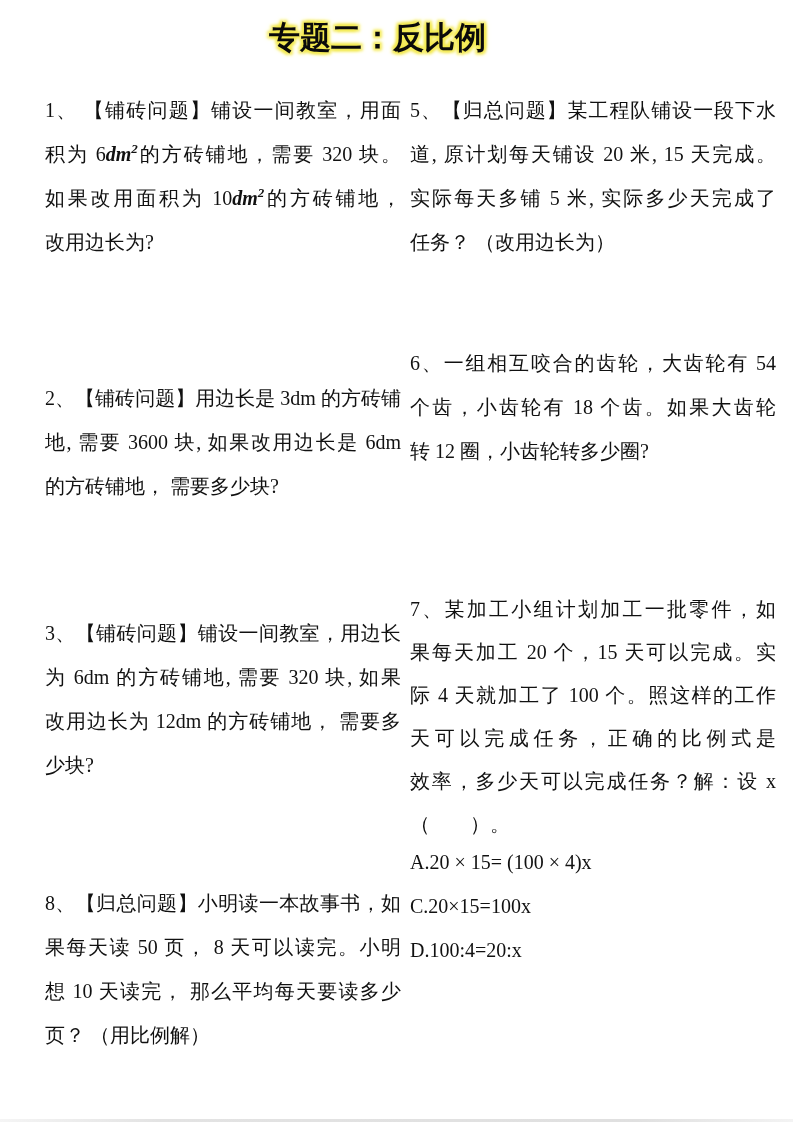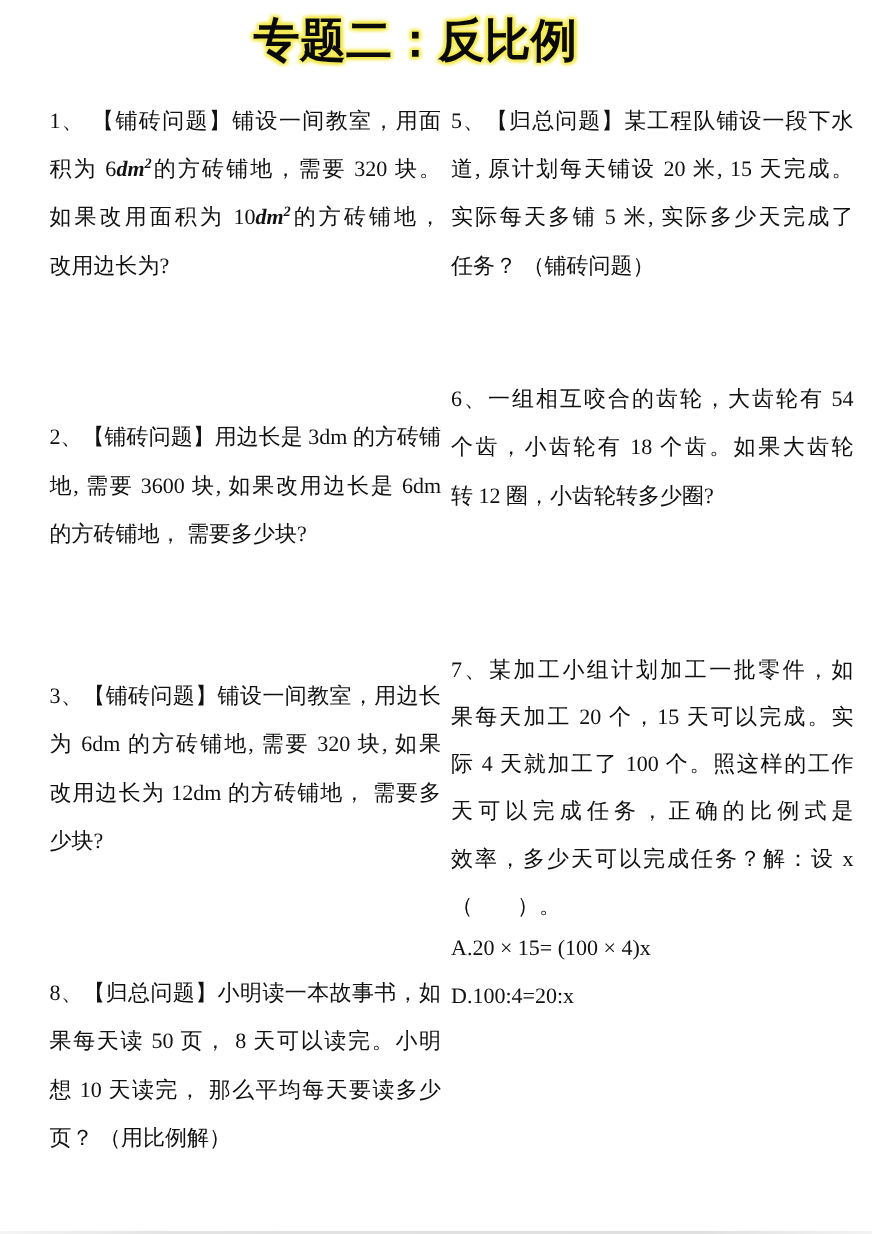--- a/index.html
+++ b/index.html
@@ -14,21 +14,21 @@
   }
   .title {
     position: absolute;
     top: 16px;
     left: 0;
     width: 100%;
     box-sizing: border-box;
     padding-right: 38px;
     margin: 0;
     text-align: center;
-    font-size: 42px;
+    font-size: 31px;
     font-weight: bold;
     line-height: 44px;
     color: #0a0a0a;
     
     text-shadow:
       2px 2px 3px #f3e94f,
      -2px 2px 3px #f3e94f,
       2px -2px 3px #f3e94f,
      -2px -2px 3px #f3e94f,
       0 0 6px #f6ef72;
@@ -96,37 +96,38 @@
     <div class="line j">8、【归总问题】小明读一本故事书，如</div>
     <div class="line j">果每天读 50 页， 8 天可以读完。小明</div>
     <div class="line j">想 10 天读完， 那么平均每天要读多少</div>
     <div class="line">页？ （用比例解）</div>
   </div>
 
   <div class="problem col-right" style="top:88px">
     <div class="line j">5、【归总问题】某工程队铺设一段下水</div>
     <div class="line j">道, 原计划每天铺设 20 米, 15 天完成。</div>
     <div class="line j">实际每天多铺 5 米, 实际多少天完成了</div>
-    <div class="line">任务？ （铺砖问题）</div>
+    <div class="line">任务？ （改用边长为）</div>
   </div>
 
   <div class="problem col-right" style="top:341px">
     <div class="line j">6、一组相互咬合的齿轮，大齿轮有 54</div>
     <div class="line j">个齿，小齿轮有 18 个齿。如果大齿轮</div>
     <div class="line">转 12 圈，小齿轮转多少圈?</div>
   </div>
 
   <div class="problem col-right lh43" style="top:588px">
     <div class="line j">7、某加工小组计划加工一批零件，如</div>
     <div class="line j">果每天加工 20 个，15 天可以完成。实</div>
     <div class="line j">际 4 天就加工了 100 个。照这样的工作</div>
     <div class="line j">天可以完成任务，正确的比例式是</div>
     <div class="line j">效率，多少天可以完成任务？解：设 x</div>
     <div class="line">（　　）。</div>
   </div>
 
   <div class="problem col-right" style="top:840px">
     <div class="line">A.20 × 15=  (100 × 4)x</div>
+    <div class="line">C.20×15=100x</div>
     <div class="line">D.100:4=20:x</div>
   </div>
 
   <div class="page-edge"></div>
 </div>
 
 </body></html>

